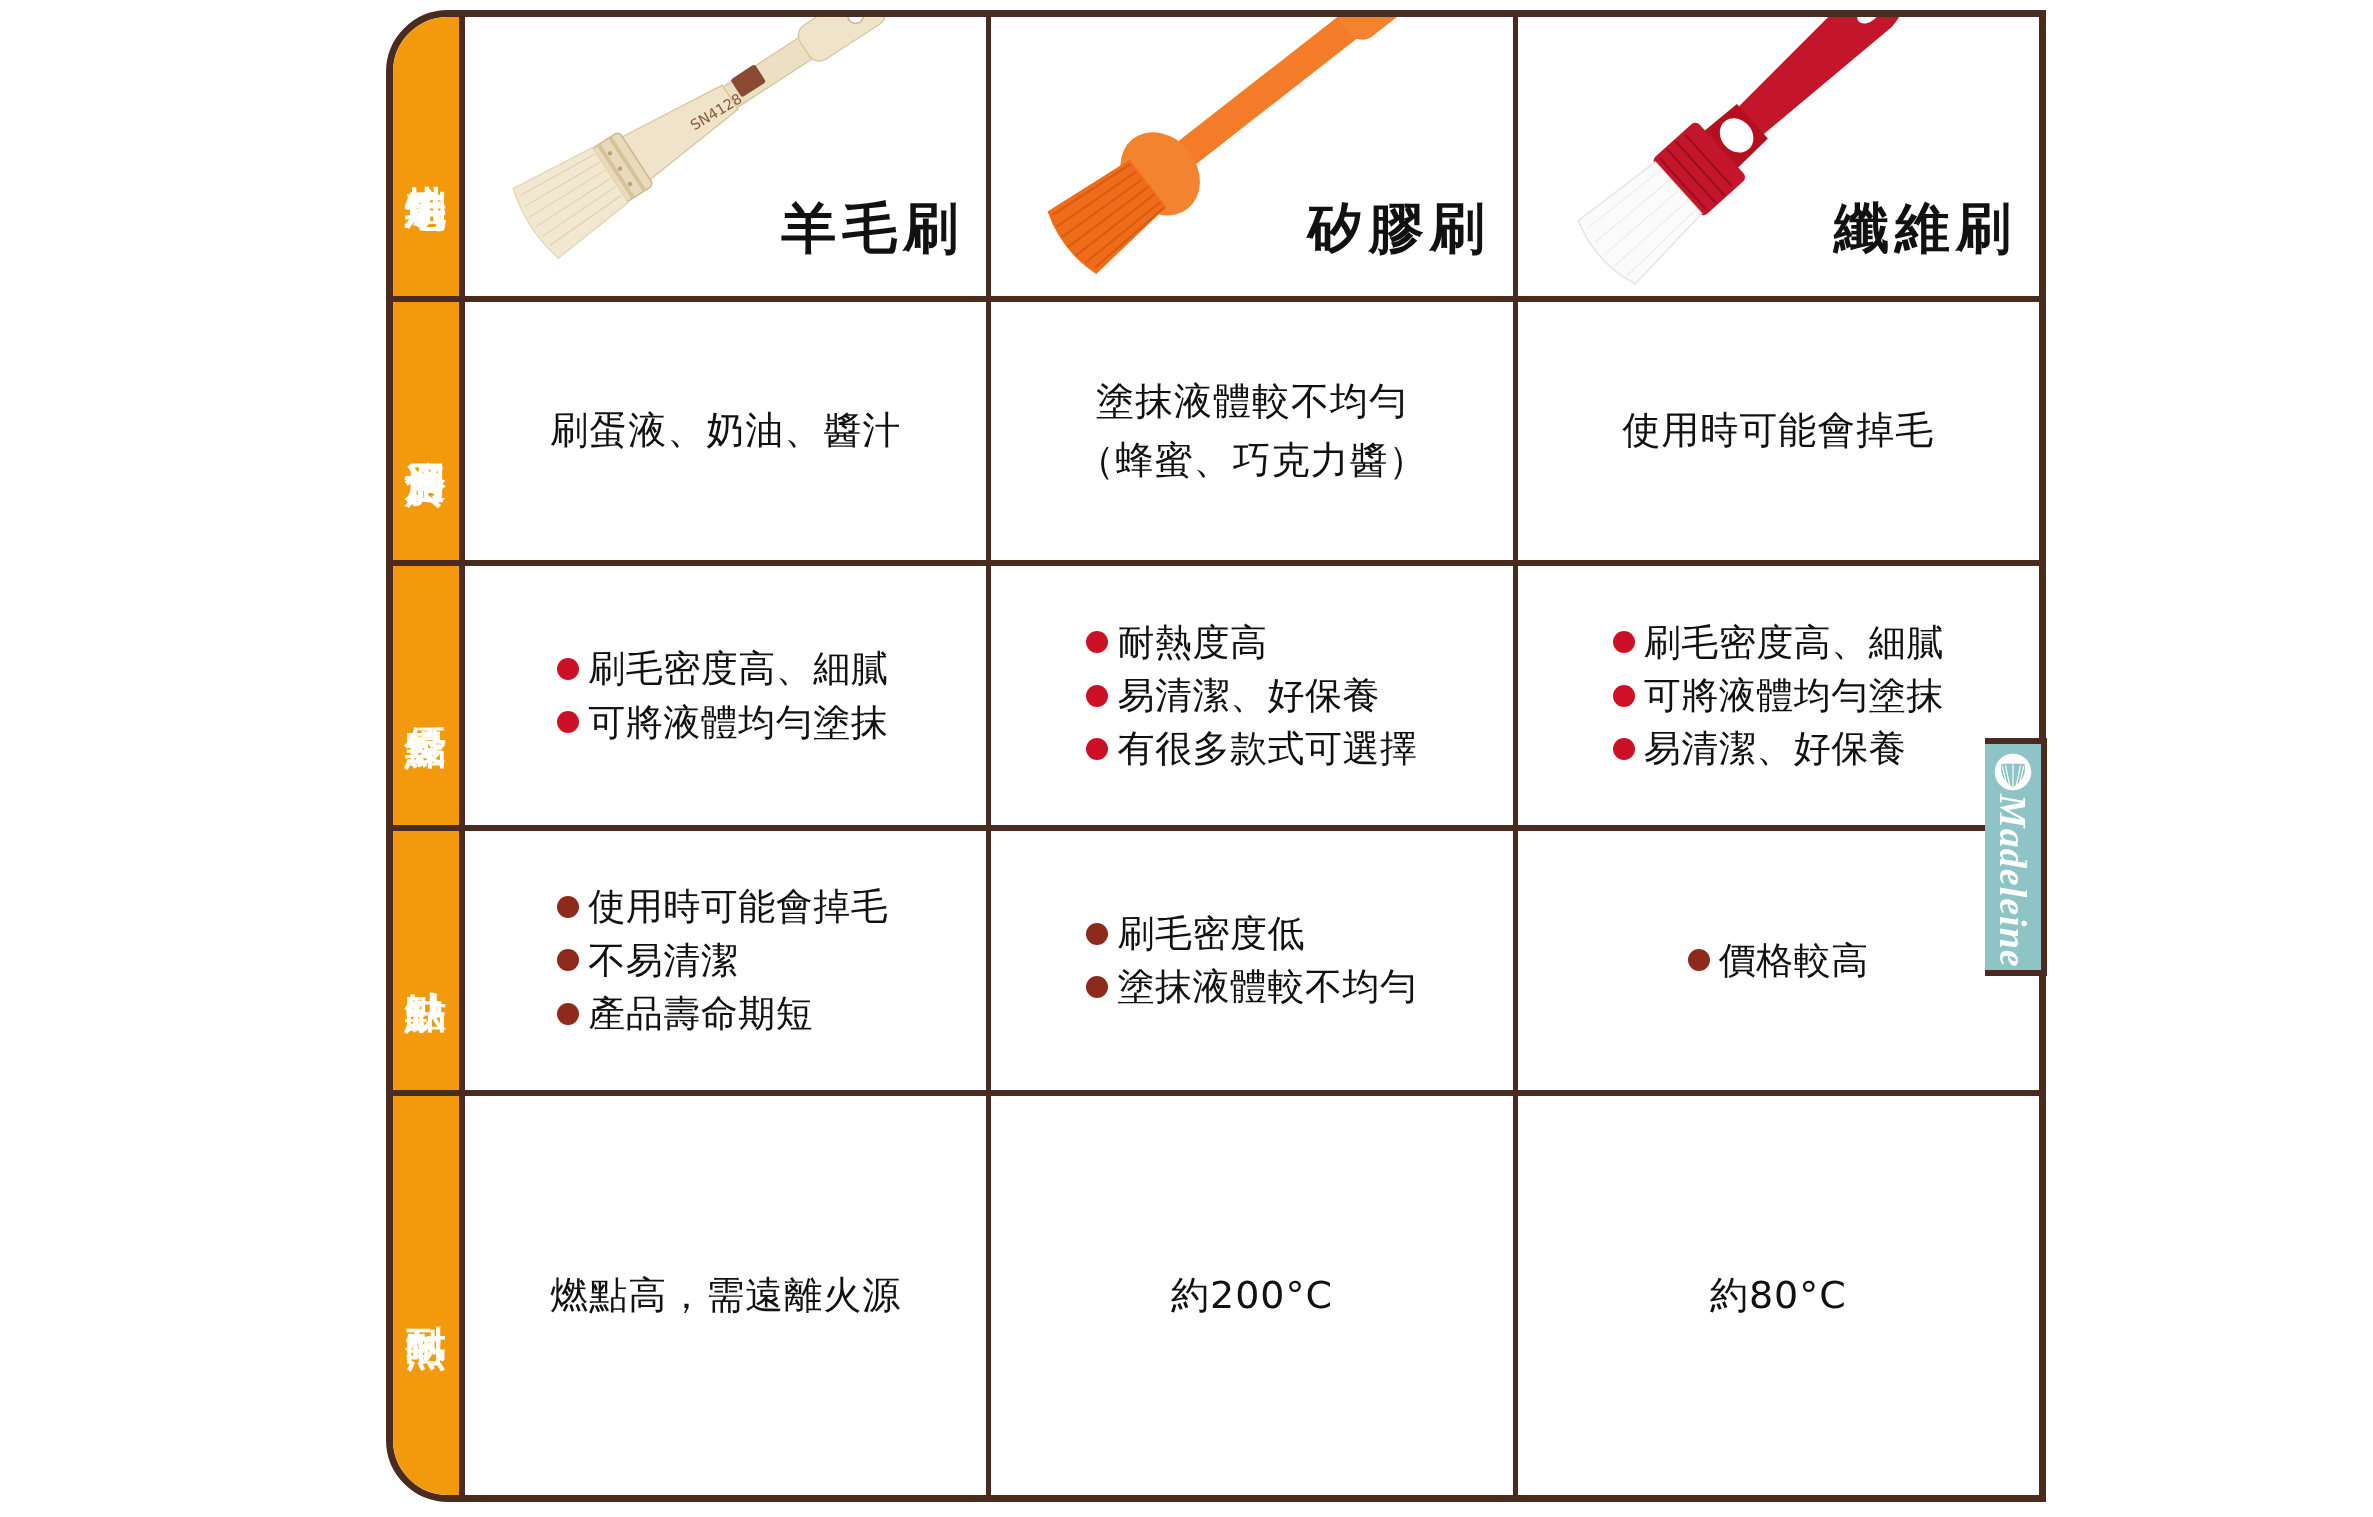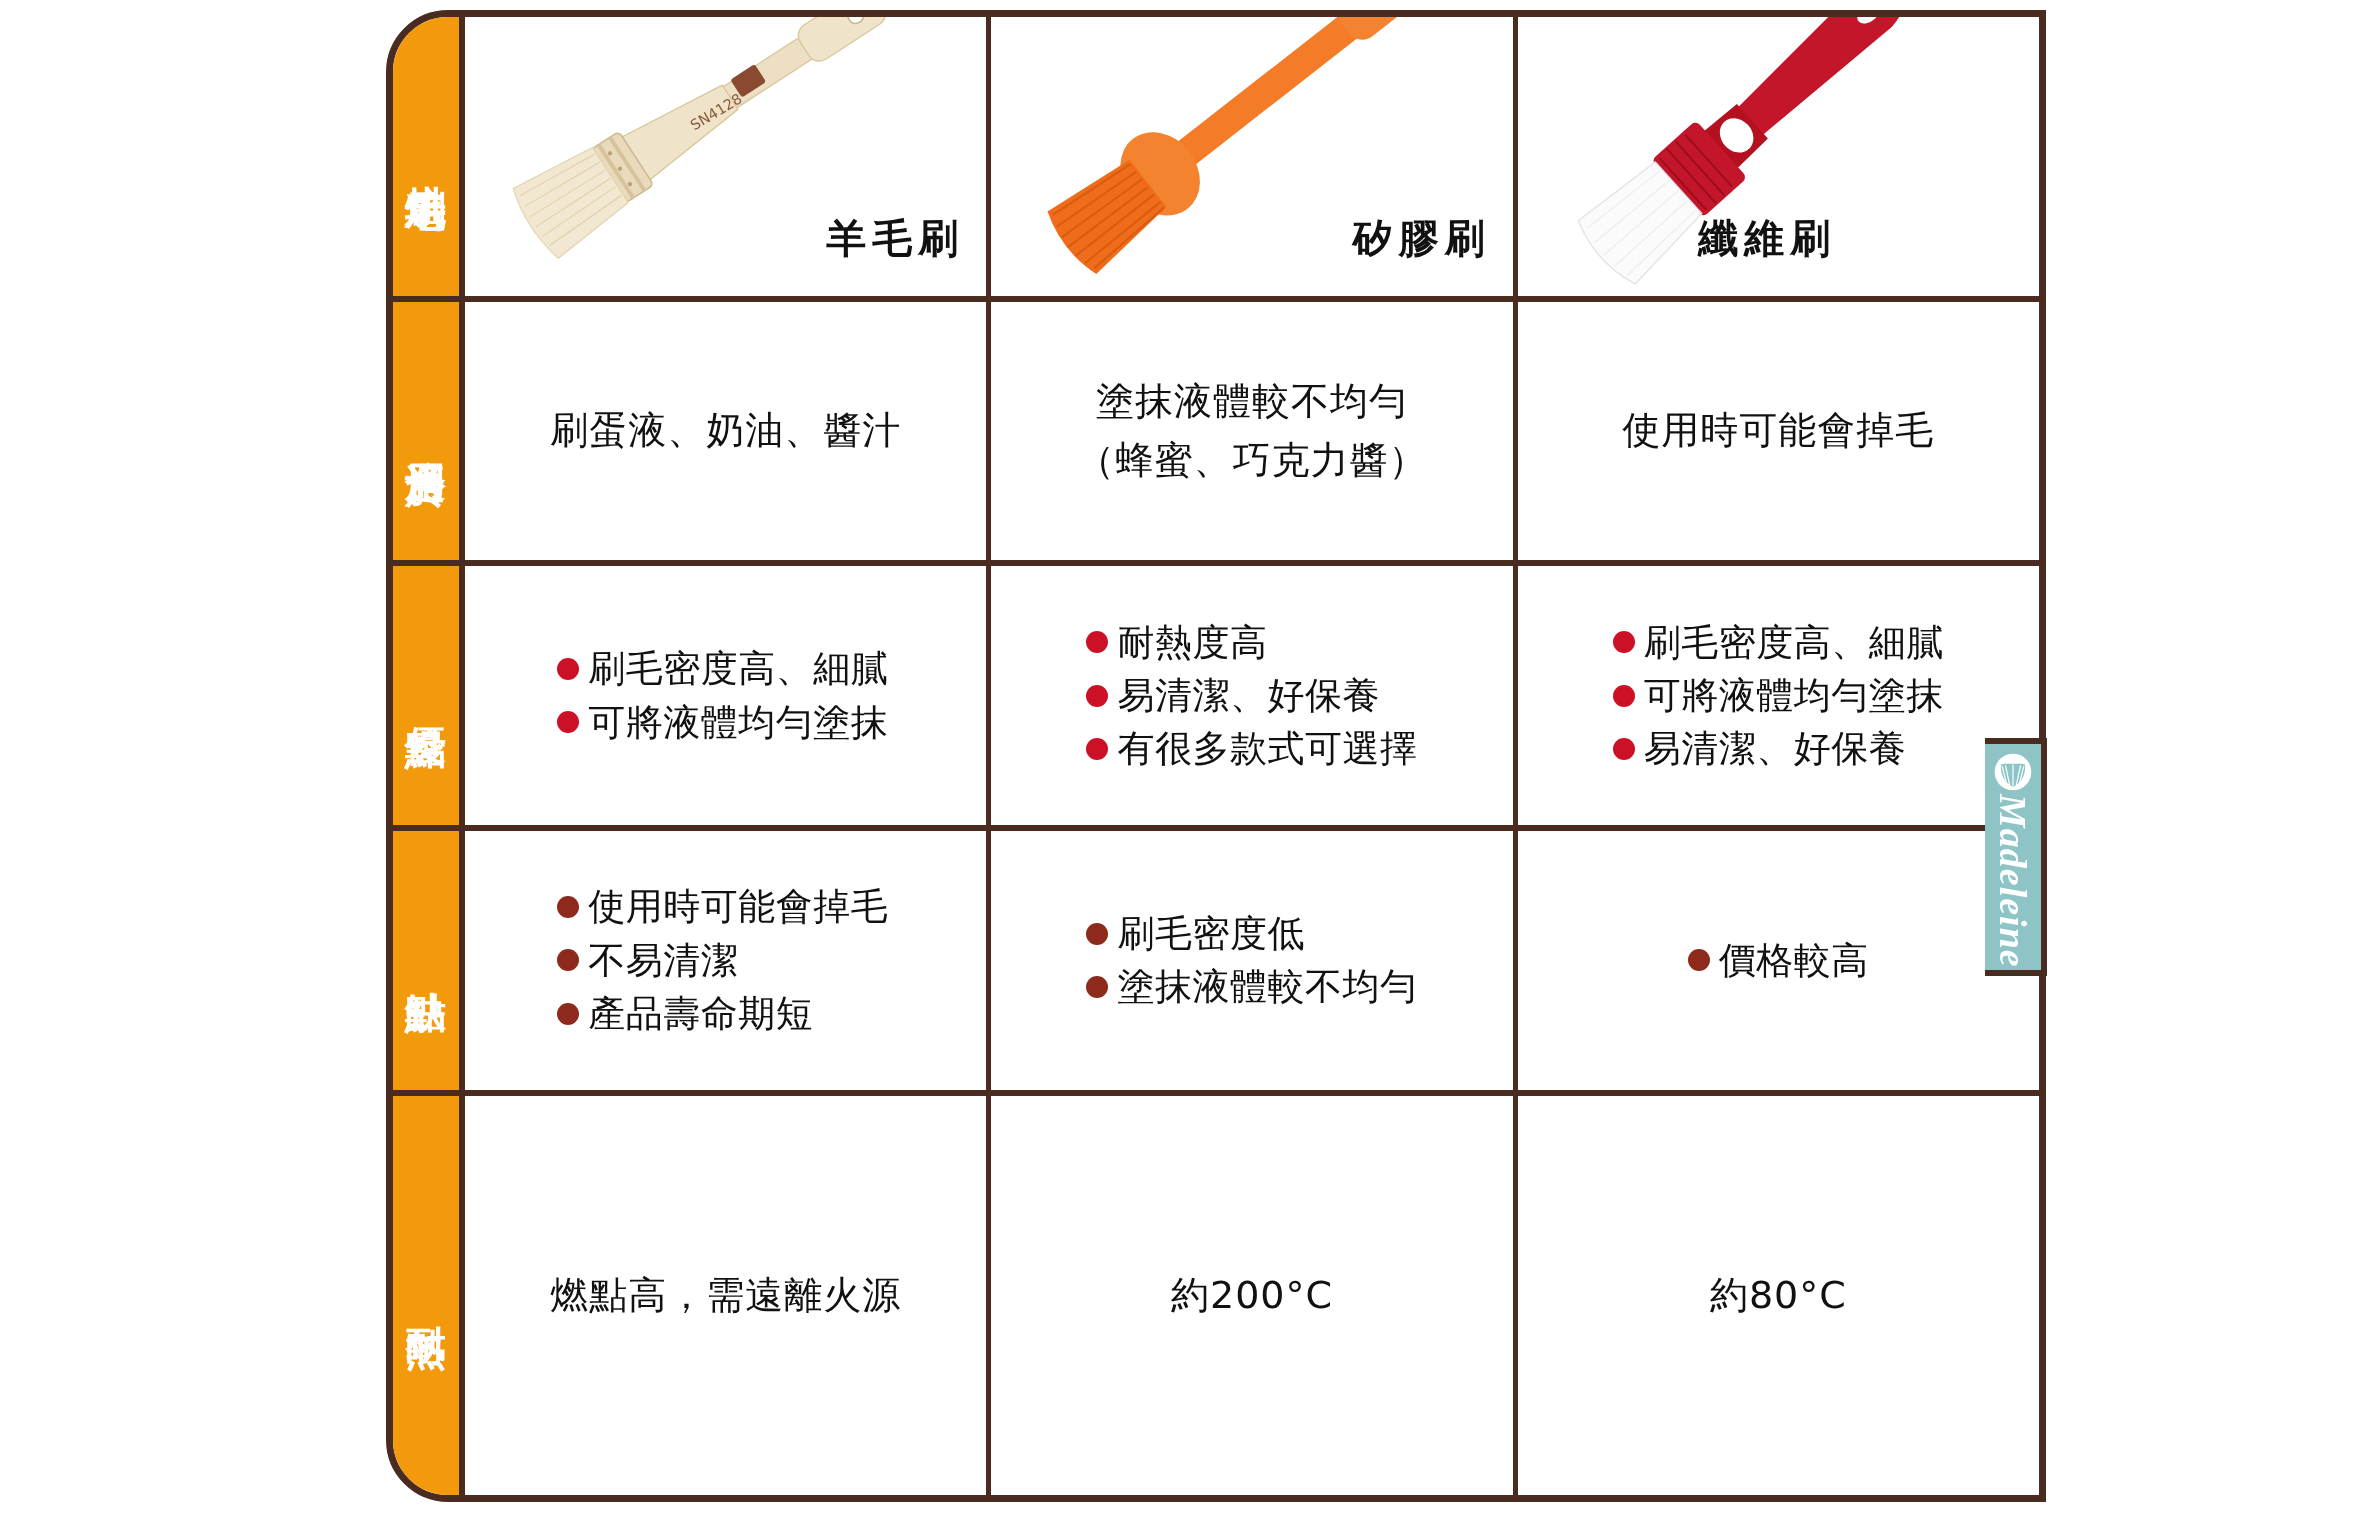--- a/index.html
+++ b/index.html
@@ -70,30 +70,30 @@
     flex:1 1 0;
     box-sizing:border-box;
     border-right:5px solid #4a2b20;
     display:flex;
     align-items:center;
     justify-content:center;
     position:relative;
     overflow:hidden;
     background:#fff;
   }
-  .cell:last-child{border-right:none;justify-content:center;}
+  .cell:last-child{border-right:none;}
 
   
   .brush-cell{
     align-items:flex-end;
     justify-content:flex-end;
     padding:0 22px 30px 0;
   }
   .brush-name{
-    font-size:40px;
+    font-size:55px;
     font-weight:700;
     color:#111111;
     letter-spacing:6px;
     font-family:"DejaVu Sans",sans-serif;
     position:relative;
     z-index:3;
     white-space:nowrap;
   }
   .brush-art{
     position:absolute;

